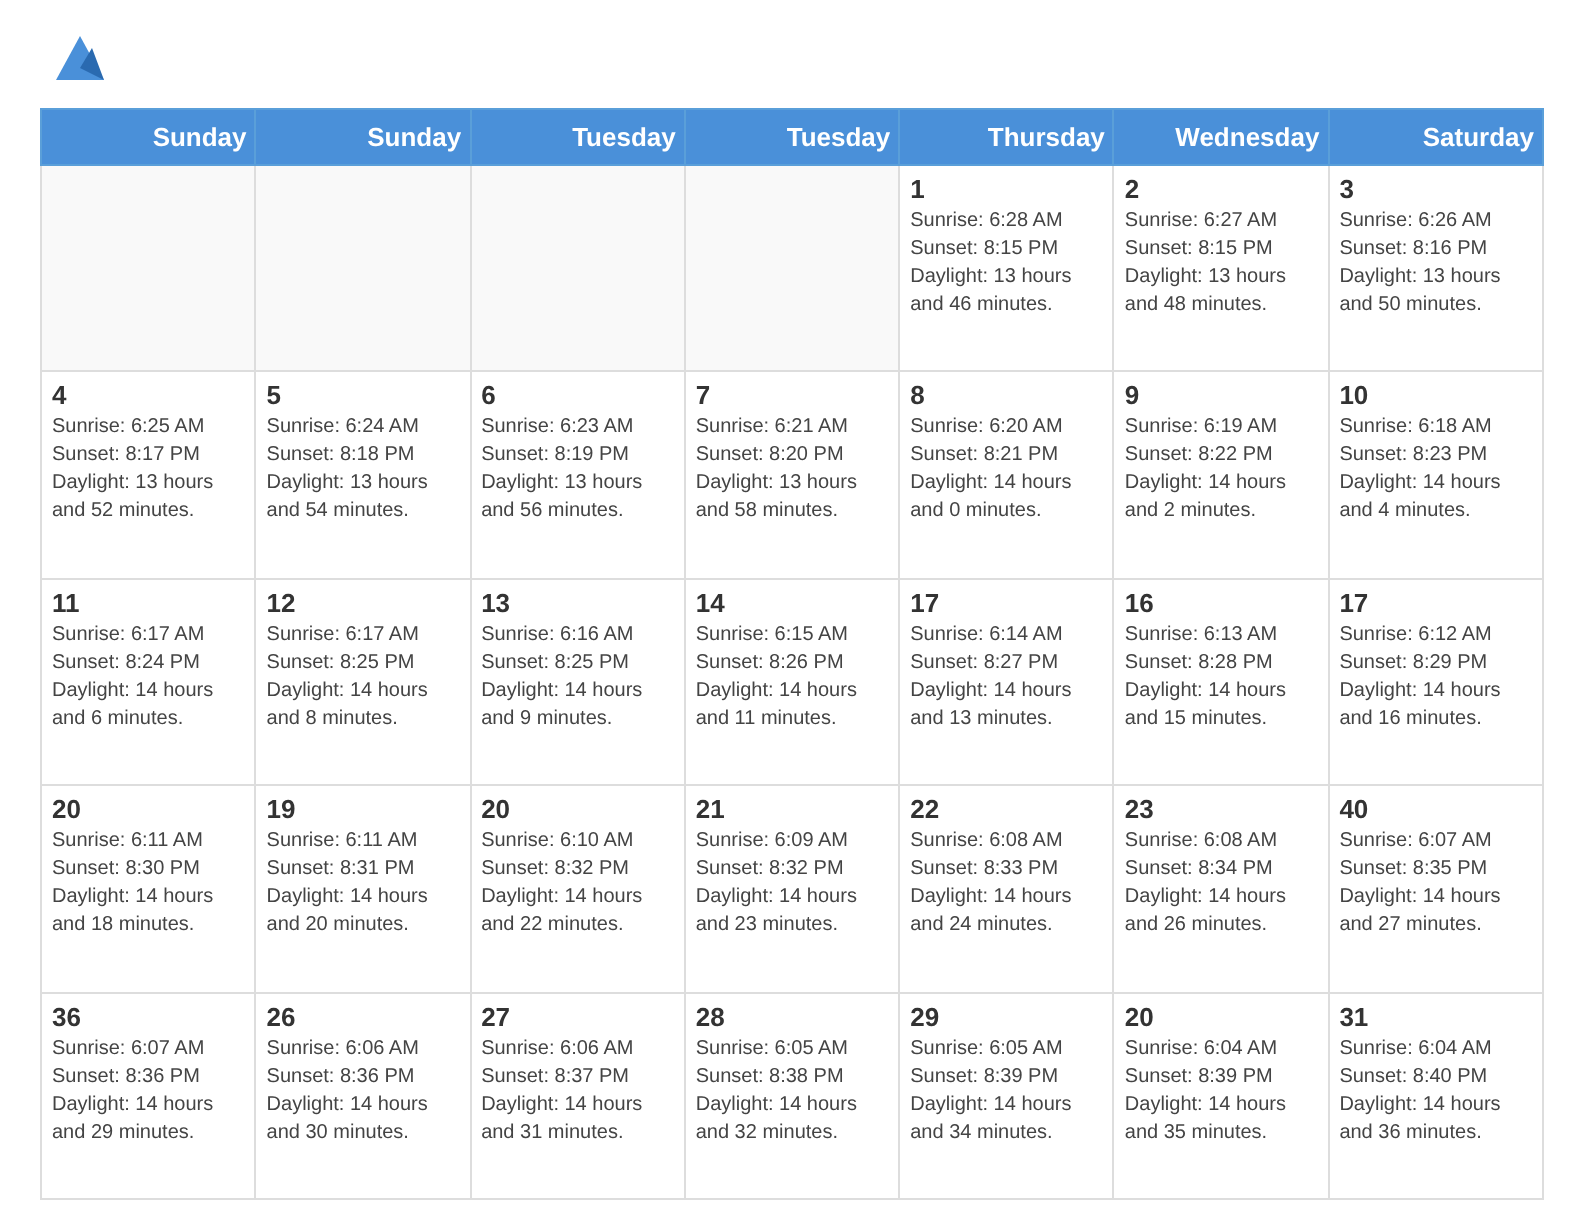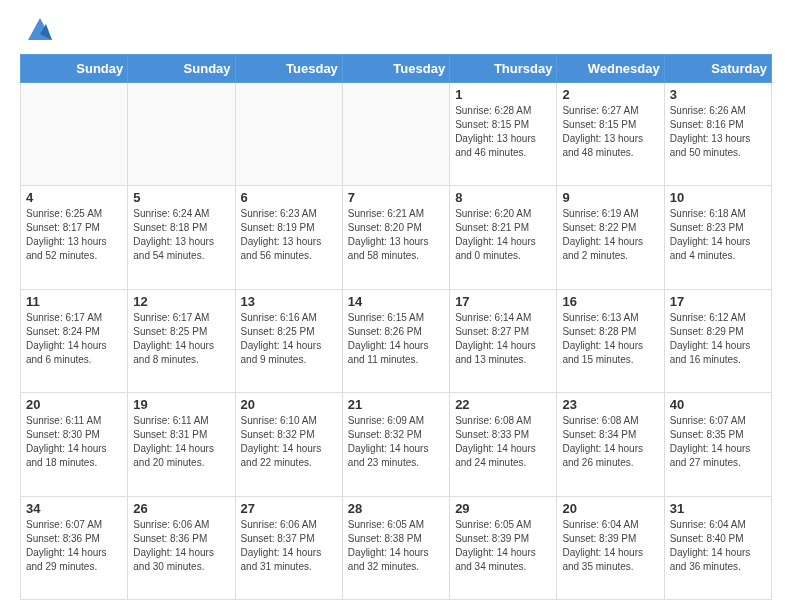--- a/index.html
+++ b/index.html
@@ -241,21 +241,21 @@
             <span class="day-number">23</span>
             <div class="day-info">Sunrise: 6:08 AM<br>Sunset: 8:34 PM<br>Daylight: 14 hours and 26 minutes.</div>
           </td>
           <td>
             <span class="day-number">40</span>
             <div class="day-info">Sunrise: 6:07 AM<br>Sunset: 8:35 PM<br>Daylight: 14 hours and 27 minutes.</div>
           </td>
         </tr>
         <tr>
           <td>
-            <span class="day-number">34</span>
+            <span class="day-number">36</span>
             <div class="day-info">Sunrise: 6:07 AM<br>Sunset: 8:36 PM<br>Daylight: 14 hours and 29 minutes.</div>
           </td>
           <td>
             <span class="day-number">26</span>
             <div class="day-info">Sunrise: 6:06 AM<br>Sunset: 8:36 PM<br>Daylight: 14 hours and 30 minutes.</div>
           </td>
           <td>
             <span class="day-number">27</span>
             <div class="day-info">Sunrise: 6:06 AM<br>Sunset: 8:37 PM<br>Daylight: 14 hours and 31 minutes.</div>
           </td>

